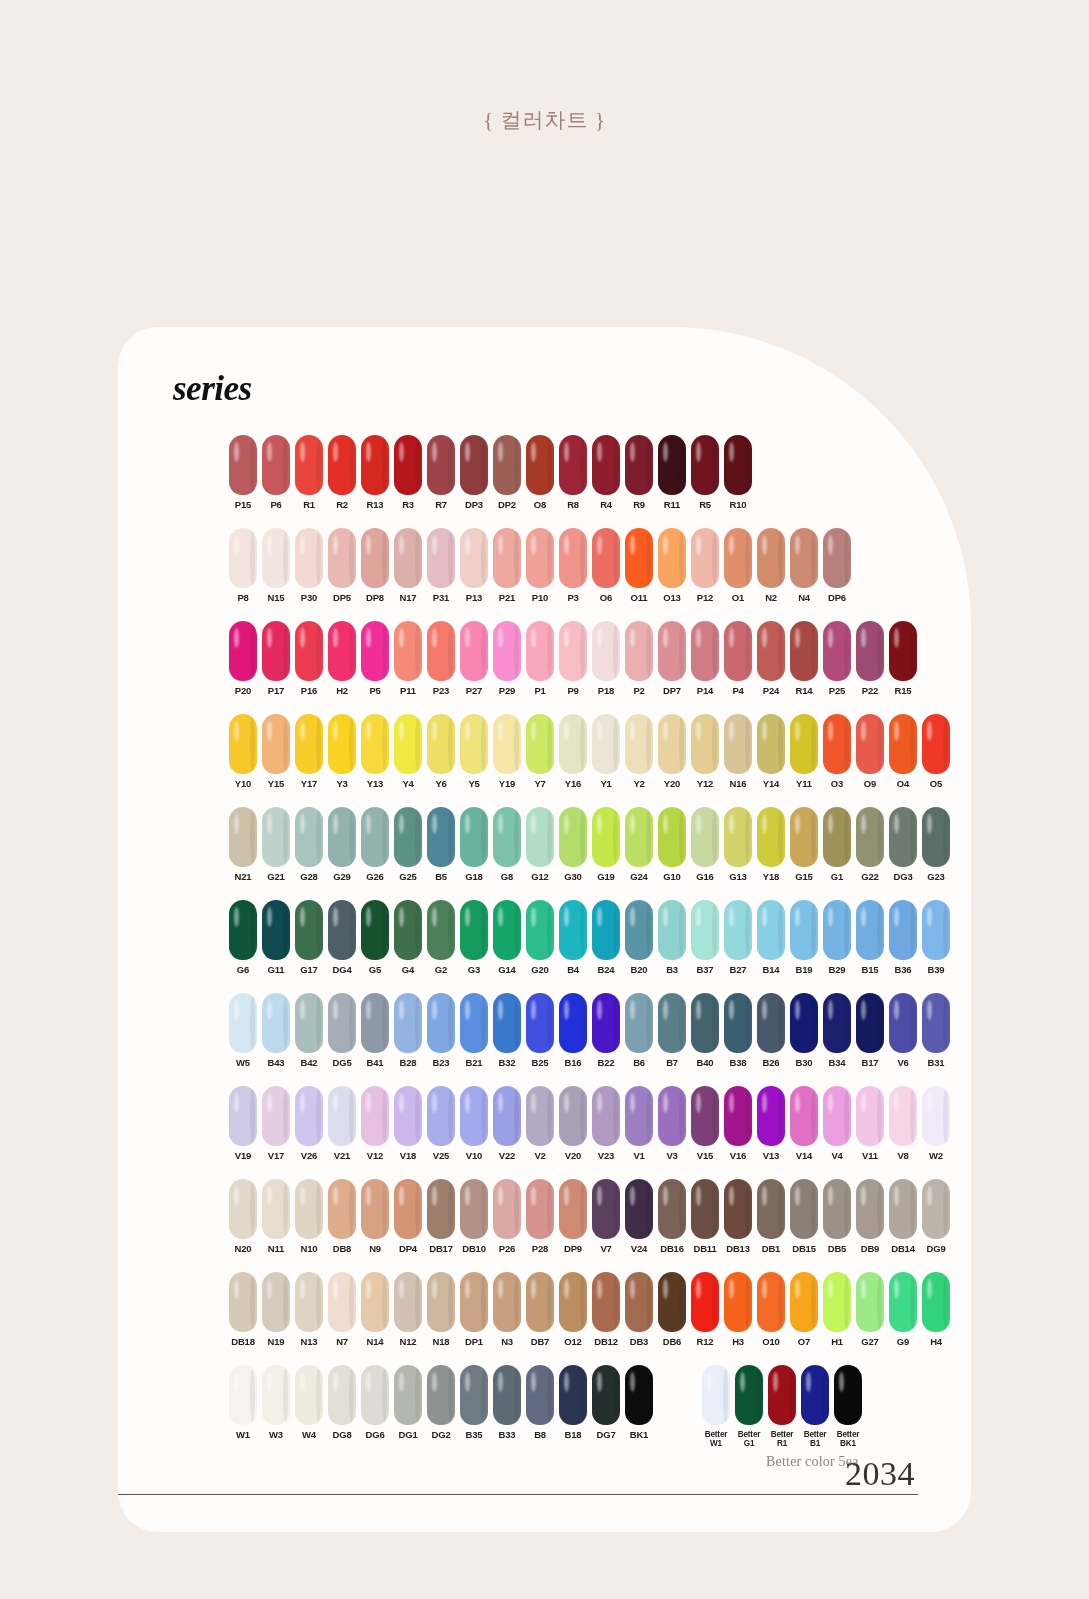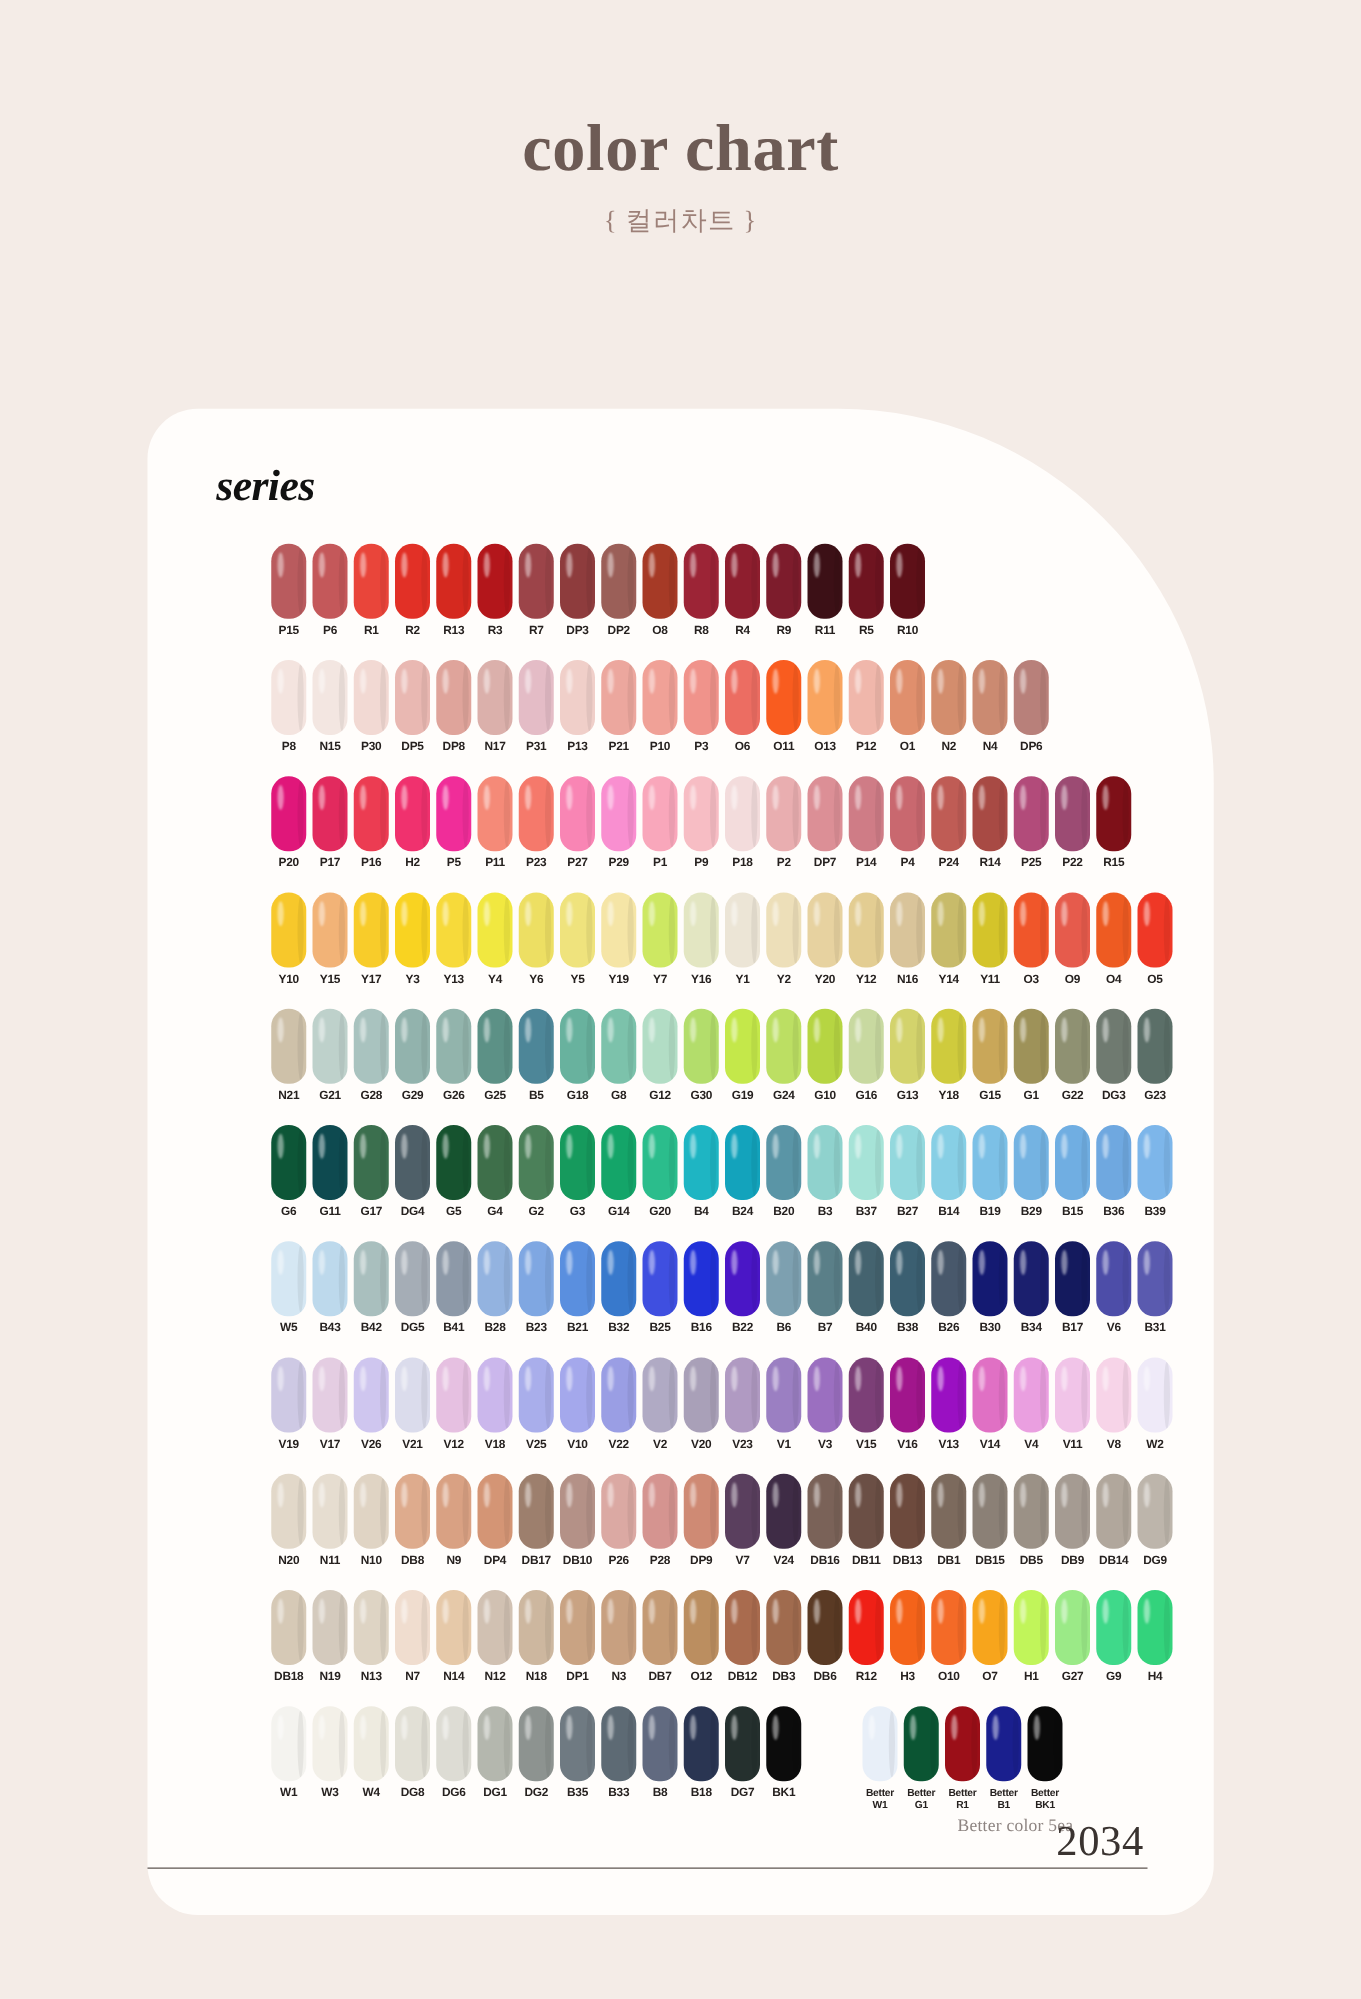--- a/index.html
+++ b/index.html
@@ -48,21 +48,21 @@
     font-style: italic;
     font-weight: 700;
     font-size: 35px;
     color: #111;
     letter-spacing: -0.5px;
   }
 
   
   .rows {
     position: absolute;
-    left: 4px; right: 0;
+    left: 16px; right: 0;
     top: 108px;
   }
   .row {
     display: flex;
     align-items: flex-start;
     height: 93px;
     padding-left: 94px;
   }
 
   .cell {
@@ -137,21 +137,20 @@
     color: #3a3330;
     letter-spacing: 0.5px;
   }
 </style>
 </head>
 <body>
 
 <div class="page">
 
   <div class="header">
-    <div class="title">color chart</div>
     <div class="subtitle">{ 컬러차트 }</div>
   </div>
 
   <div class="card">
     <div class="brand">series</div>
     <div class="rows" id="rows">
         <div class="row">
           <div class="cell">
             <div class="nail" style="background: rgb(185, 91, 94);"></div>
             <div class="lab">P15</div>

